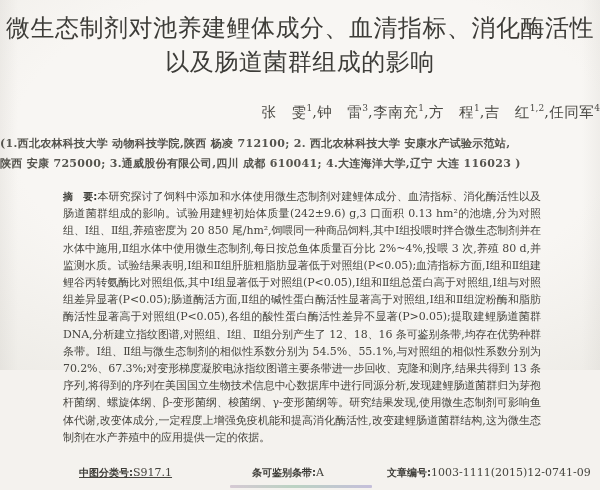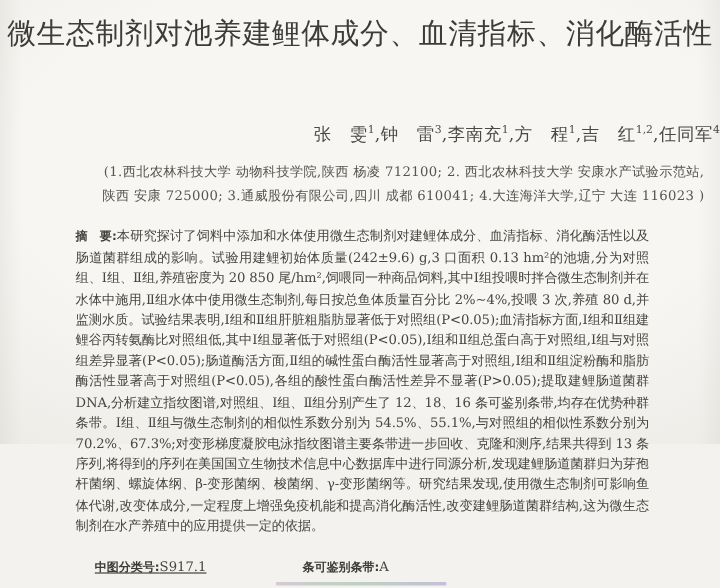--- a/index.html
+++ b/index.html
@@ -24,22 +24,22 @@
     line-height:32px;white-space:nowrap;
   }
   .title.l1{top:12px;}
   .title.l2{top:46px;}
   .authors{
     position:absolute;top:103px;left:0;right:0;text-align:right;
     font-size:14.5px;color:#4a4944;letter-spacing:0.5px;white-space:nowrap;
   }
   .authors sup{font-size:9px;letter-spacing:0;}
   .affil{
-    position:absolute;left:0;right:13px;text-align:right;
-    font-size:11px;color:#55544e;letter-spacing:0.3px;white-space:nowrap;
+    position:absolute;left:0;right:0;text-align:left;
+    font-size:11px;color:#55544e;letter-spacing:0.3px;white-space:nowrap;font-weight:bold;
   }
   .affil.l1{top:136px;}
   .affil.l2{top:156px;}
   .abstract{
     position:absolute;top:188px;left:63px;width:478px;
     font-size:11px;line-height:17.2px;letter-spacing:-0.1px;
     text-align:justify;color:#46453f;
   }
   .abstract b, .kw b, .meta b{
     font-weight:bold;color:#3d3c37;
@@ -64,28 +64,30 @@
     opacity:0.75;border-radius:1px;
   }
 </style>
 </head>
 <body>
 
 <div class="page">
   <div class="edge-shade"></div>
 
   <div class="title l1">微生态制剂对池养建鲤体成分、血清指标、消化酶活性</div>
+  <div class="title l2">以及肠道菌群组成的影响</div>
 
   <div class="authors"><span>张　雯</span><sup>1</sup><span>,钟　雷</span><sup>3</sup><span>,李南充</span><sup>1</sup><span>,方　程</span><sup>1</sup><span>,吉　红</span><sup>1,2</sup><span>,任同军</span><sup>4</sup></div>
 
   <div class="affil l1">(1.西北农林科技大学 动物科技学院,陕西 杨凌 712100; 2. 西北农林科技大学 安康水产试验示范站,</div>
   <div class="affil l2">陕西 安康 725000; 3.通威股份有限公司,四川 成都 610041; 4.大连海洋大学,辽宁 大连 116023 )</div>
 
   <div class="abstract"><b>摘　要:</b><span>本研究探讨了饲料中添加和水体使用微生态制剂对建鲤体成分、血清指标、消化酶活性以及肠道菌群组成的影响。试验用建鲤初始体质量(242±9.6) g,3 口面积 0.13 hm²的池塘,分为对照组、Ⅰ组、Ⅱ组,养殖密度为 20 850 尾/hm²,饲喂同一种商品饲料,其中Ⅰ组投喂时拌合微生态制剂并在水体中施用,Ⅱ组水体中使用微生态制剂,每日按总鱼体质量百分比 2%~4%,投喂 3 次,养殖 80 d,并监测水质。试验结果表明,Ⅰ组和Ⅱ组肝脏粗脂肪显著低于对照组(P&lt;0.05);血清指标方面,Ⅰ组和Ⅱ组建鲤谷丙转氨酶比对照组低,其中Ⅰ组显著低于对照组(P&lt;0.05),Ⅰ组和Ⅱ组总蛋白高于对照组,Ⅰ组与对照组差异显著(P&lt;0.05);肠道酶活方面,Ⅱ组的碱性蛋白酶活性显著高于对照组,Ⅰ组和Ⅱ组淀粉酶和脂肪酶活性显著高于对照组(P&lt;0.05),各组的酸性蛋白酶活性差异不显著(P&gt;0.05);提取建鲤肠道菌群 DNA,分析建立指纹图谱,对照组、Ⅰ组、Ⅱ组分别产生了 12、18、16 条可鉴别条带,均存在优势种群条带。Ⅰ组、Ⅱ组与微生态制剂的相似性系数分别为 54.5%、55.1%,与对照组的相似性系数分别为 70.2%、67.3%;对变形梯度凝胶电泳指纹图谱主要条带进一步回收、克隆和测序,结果共得到 13 条序列,将得到的序列在美国国立生物技术信息中心数据库中进行同源分析,发现建鲤肠道菌群归为芽孢杆菌纲、螺旋体纲、β-变形菌纲、梭菌纲、γ-变形菌纲等。研究结果发现,使用微生态制剂可影响鱼体代谢,改变体成分,一定程度上增强免疫机能和提高消化酶活性,改变建鲤肠道菌群结构,这为微生态制剂在水产养殖中的应用提供一定的依据。</span></div>
 
 
   <div class="meta">
     <span class="seg seg1"><b>中图分类号:</b><span>S917.1</span></span>
     <span class="seg seg2"><b>条可鉴别条带:</b><span>A</span></span>
+    <span class="seg seg3"><b>文章编号:</b><span>1003-1111(2015)12-0741-09</span></span>
   </div>
 
   <div class="scan-line"></div>
 </div>
 
 </body></html>

